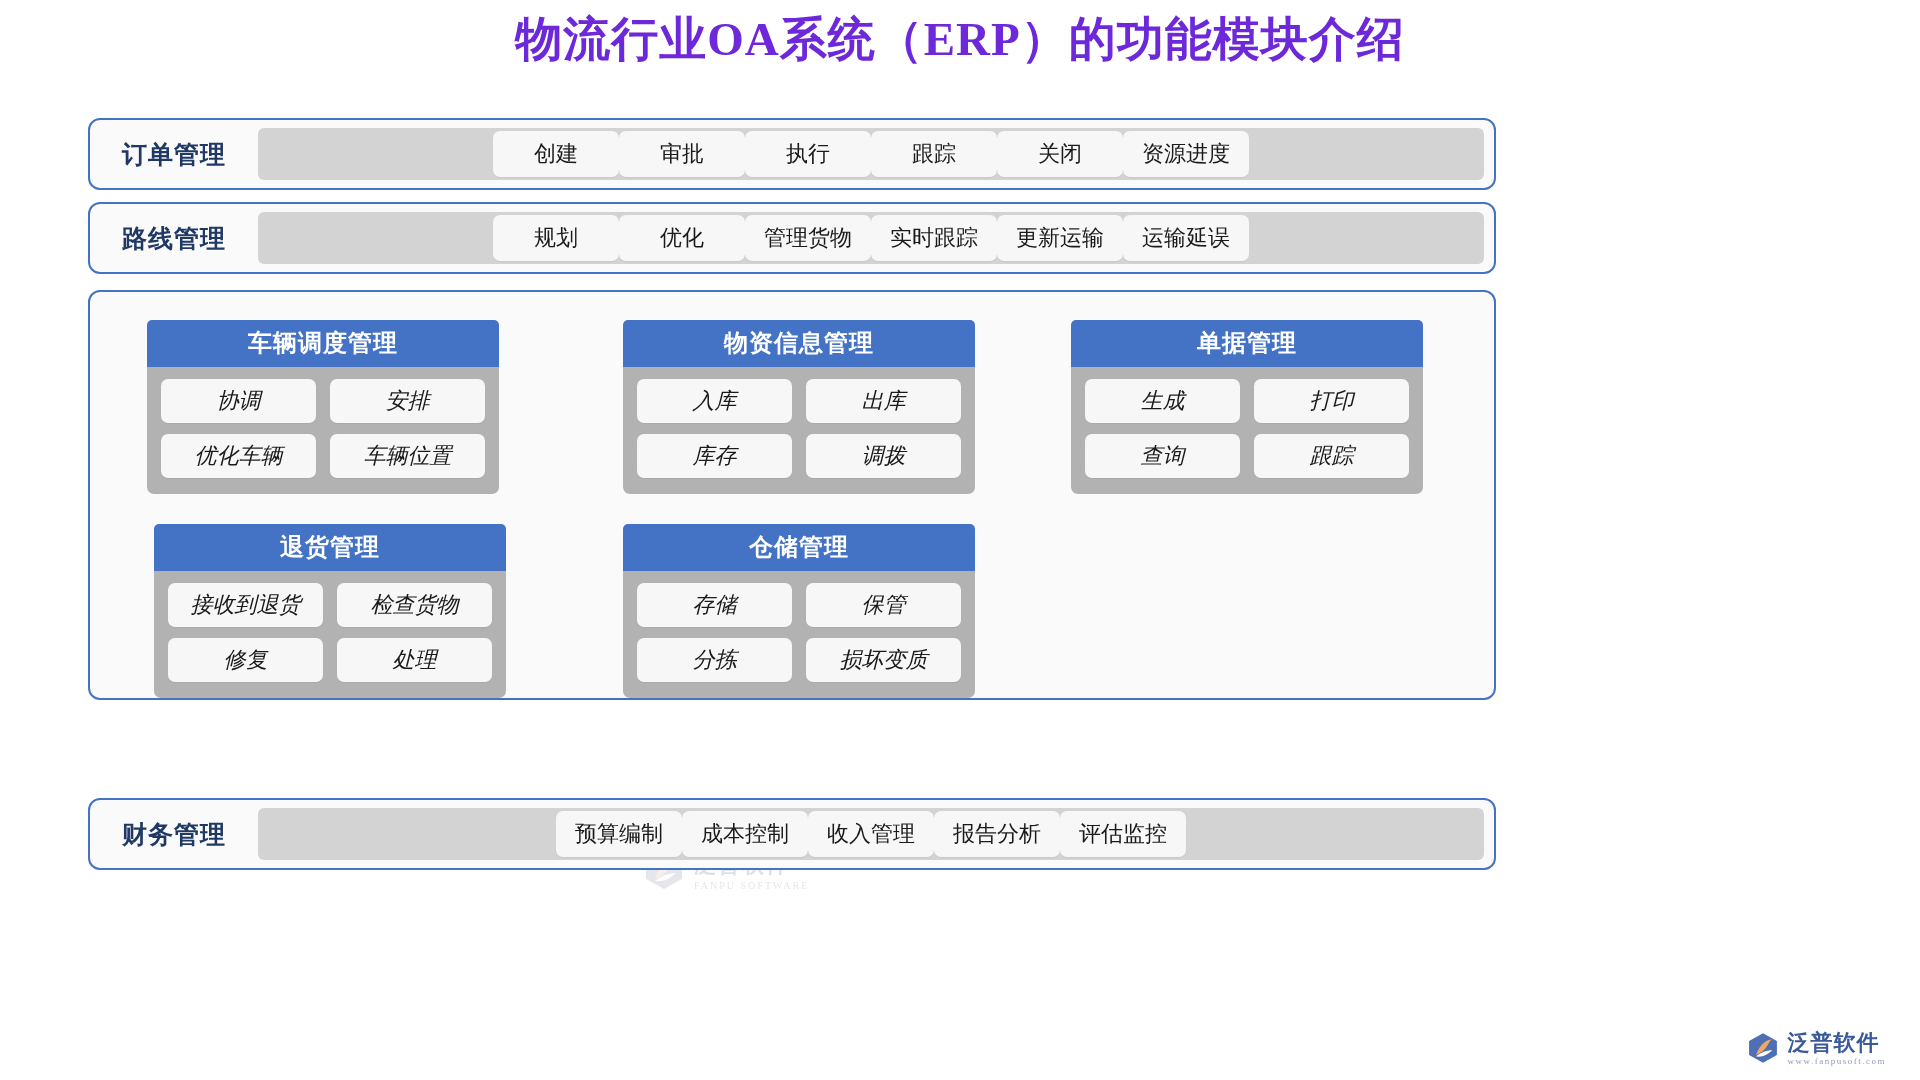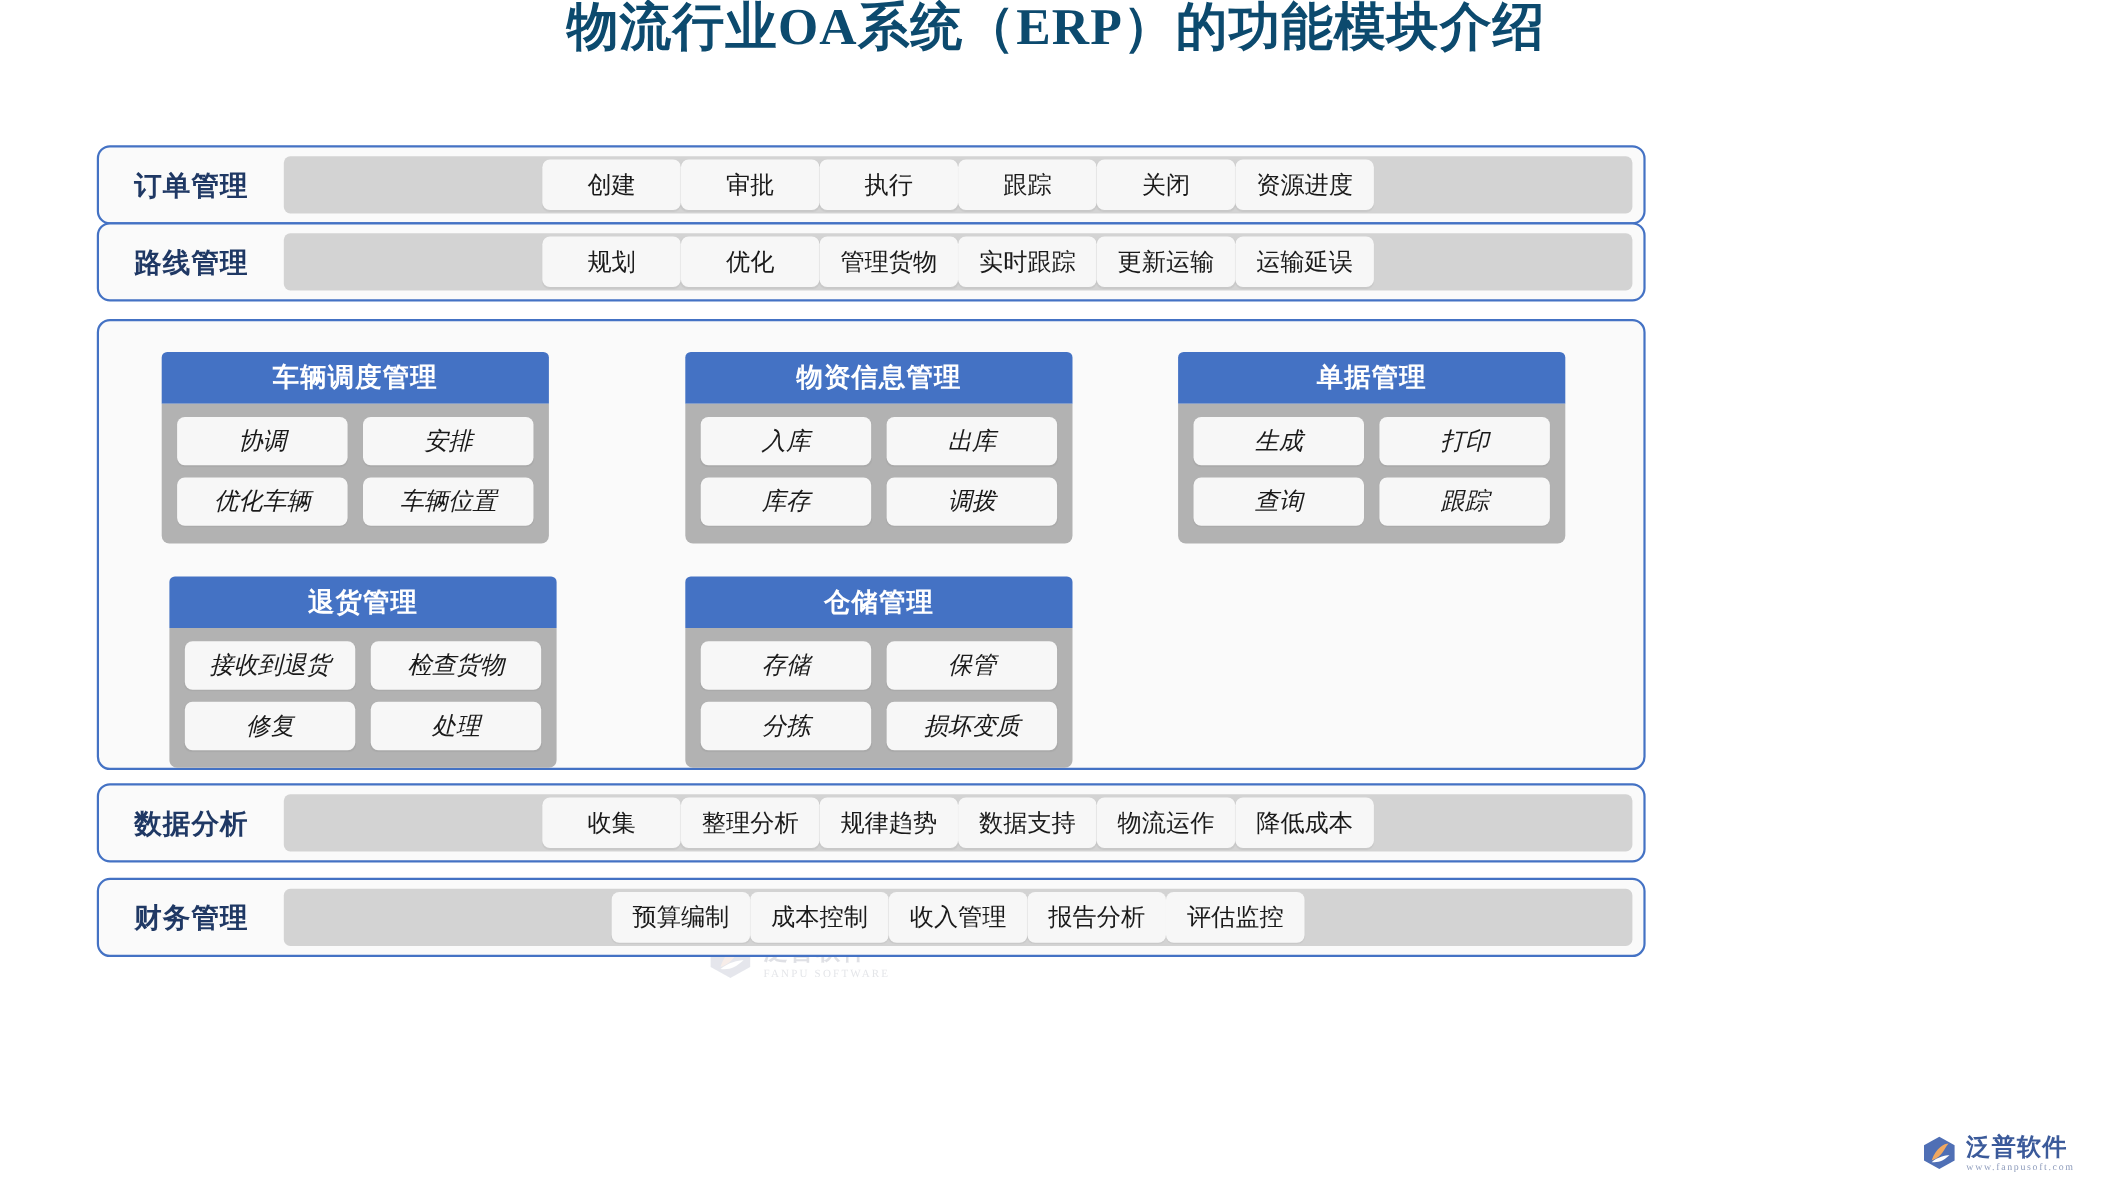--- a/index.html
+++ b/index.html
@@ -7,24 +7,25 @@
     width: 1920px; height: 1080px;
     background: #ffffff;
     font-family: "Liberation Serif", "DejaVu Serif", serif;
     overflow: hidden;
   }
   .page { position: relative; width: 1920px; height: 1080px; }
 
   
   .title {
     text-align: center;
-    color: #0c4a6e;
+    color: #6d28d9;
     font-size: 47px;
     font-weight: bold;
     letter-spacing: 1px;
+    padding-top: 14px;
     line-height: 1.1;
     font-family: "Liberation Serif", "DejaVu Serif", serif;
   }
 
   
   .band {
     position: absolute;
     border: 2.5px solid #4472C4;
     border-radius: 12px;
     background: #FAFAFA;
@@ -140,21 +141,21 @@
   .brand-en { color: #8d9bbb; font-size: 9px; letter-spacing: 1.5px; }
   .brand-text { display: flex; flex-direction: column; line-height: 1.15; }
 </style>
 </head>
 <body>
 
 <div class="page">
 
   <h1 class="title">物流行业OA系统（ERP）的功能模块介绍</h1>
 
-  <div class="band" style="left:88px; top:118px; width:1408px; height:72px;margin-top:14px;">
+  <div class="band" style="left:88px; top:118px; width:1408px; height:72px;">
     <div class="band-label">订单管理</div>
     <div class="band-strip">
       <div class="pill">创建</div>
       <div class="pill">审批</div>
       <div class="pill">执行</div>
       <div class="pill">跟踪</div>
       <div class="pill">关闭</div>
       <div class="pill">资源进度</div>
     </div>
   </div>
@@ -233,31 +234,20 @@
         <path d="M13 31 C18 16, 28 11, 33 11 C27 17, 27 26, 13 31 Z" fill="#efd9cf"></path>
         <path d="M13 33 C20 27, 29 25, 34 25 C27 31, 22 34, 13 33 Z" fill="#ffffff"></path>
       </svg>
       <div class="wm-text">
         <span class="wm-cn">泛普软件</span>
         <span class="wm-en">FANPU SOFTWARE</span>
       </div>
     </div>
   </div>
 
-  <div class="band" style="left:88px; top:712px; width:1408px; height:72px;">
-    <div class="band-label">数据分析</div>
-    <div class="band-strip">
-      <div class="pill">收集</div>
-      <div class="pill">整理分析</div>
-      <div class="pill">规律趋势</div>
-      <div class="pill">数据支持</div>
-      <div class="pill">物流运作</div>
-      <div class="pill">降低成本</div>
-    </div>
-  </div>
 
   <div class="band" style="left:88px; top:798px; width:1408px; height:72px;">
     <div class="band-label">财务管理</div>
     <div class="band-strip">
       <div class="pill">预算编制</div>
       <div class="pill">成本控制</div>
       <div class="pill">收入管理</div>
       <div class="pill">报告分析</div>
       <div class="pill">评估监控</div>
     </div>

